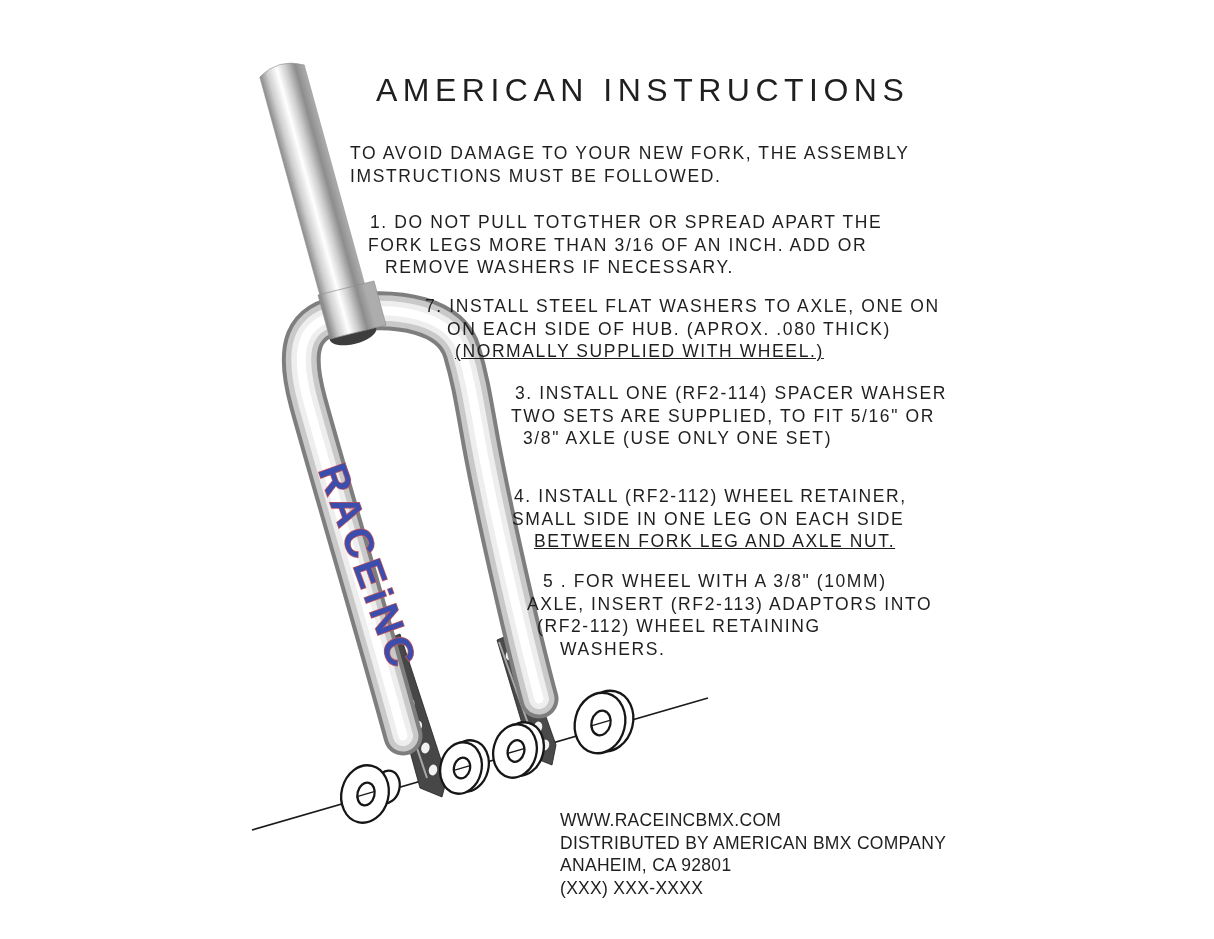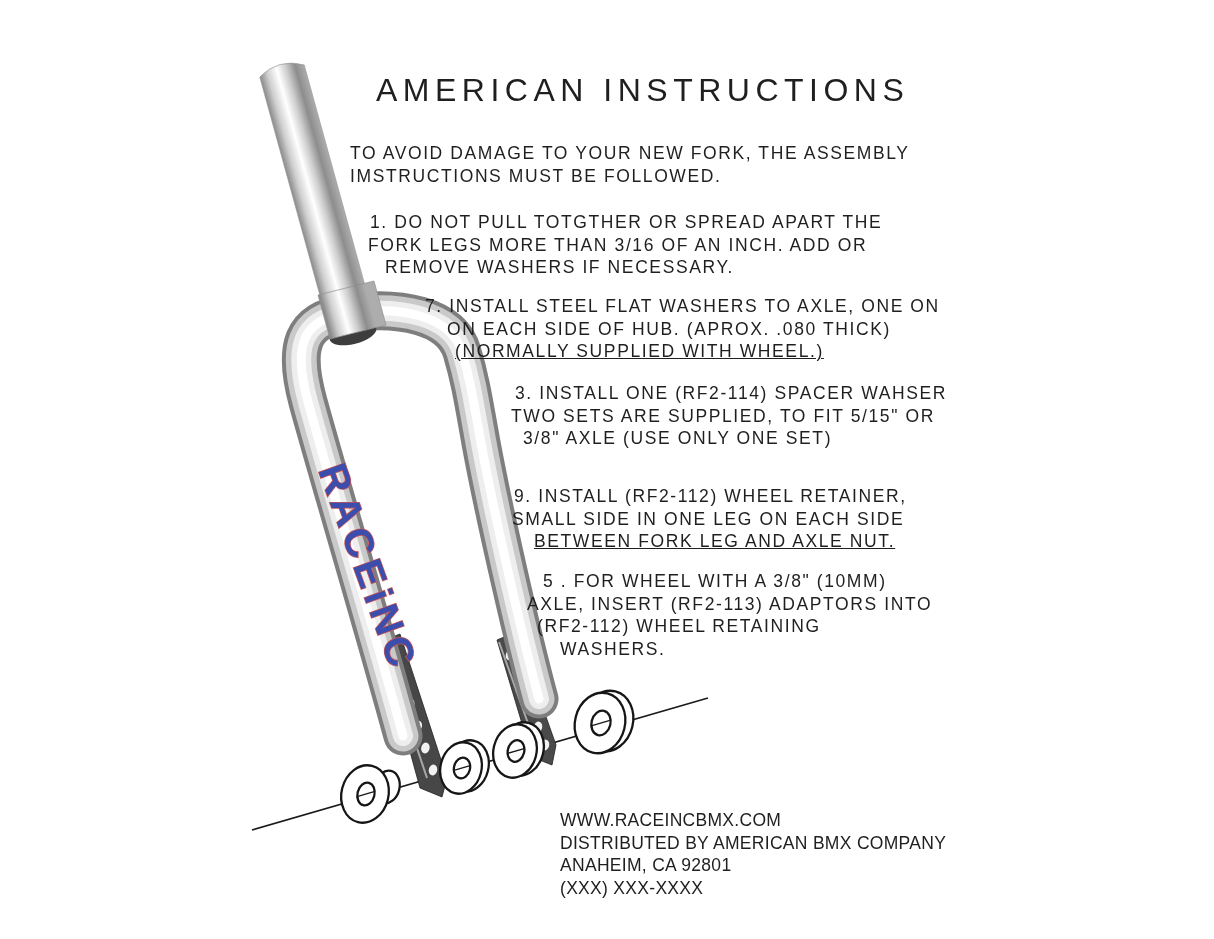--- a/index.html
+++ b/index.html
@@ -133,26 +133,26 @@
   </div>
 
   <div class="abs body-text s2 nowrap">
     <div class="ln">7. INSTALL STEEL FLAT WASHERS TO AXLE, ONE ON</div>
     <div class="ln">ON EACH SIDE OF HUB. (APROX. .080 THICK)</div>
     <div class="ln">(NORMALLY SUPPLIED WITH WHEEL.)</div>
   </div>
 
   <div class="abs body-text s3 nowrap">
     <div class="ln">3. INSTALL ONE (RF2-114) SPACER WAHSER</div>
-    <div class="ln">TWO SETS ARE SUPPLIED, TO FIT 5/15" OR</div>
+    <div class="ln">TWO SETS ARE SUPPLIED, TO FIT 5/16" OR</div>
     <div class="ln">3/8" AXLE (USE ONLY ONE SET)</div>
   </div>
 
   <div class="abs body-text s4 nowrap">
-    <div class="ln">9. INSTALL (RF2-112) WHEEL RETAINER,</div>
+    <div class="ln">4. INSTALL (RF2-112) WHEEL RETAINER,</div>
     <div class="ln">SMALL SIDE IN ONE LEG ON EACH SIDE</div>
     <div class="ln">BETWEEN FORK LEG AND AXLE NUT.</div>
   </div>
 
   <div class="abs body-text s5 nowrap">
     <div class="ln">5 . FOR WHEEL WITH A 3/8" (10MM)</div>
     <div class="ln">AXLE, INSERT (RF2-113) ADAPTORS INTO</div>
     <div class="ln">(RF2-112) WHEEL RETAINING</div>
     <div class="ln">WASHERS.</div>
   </div>

